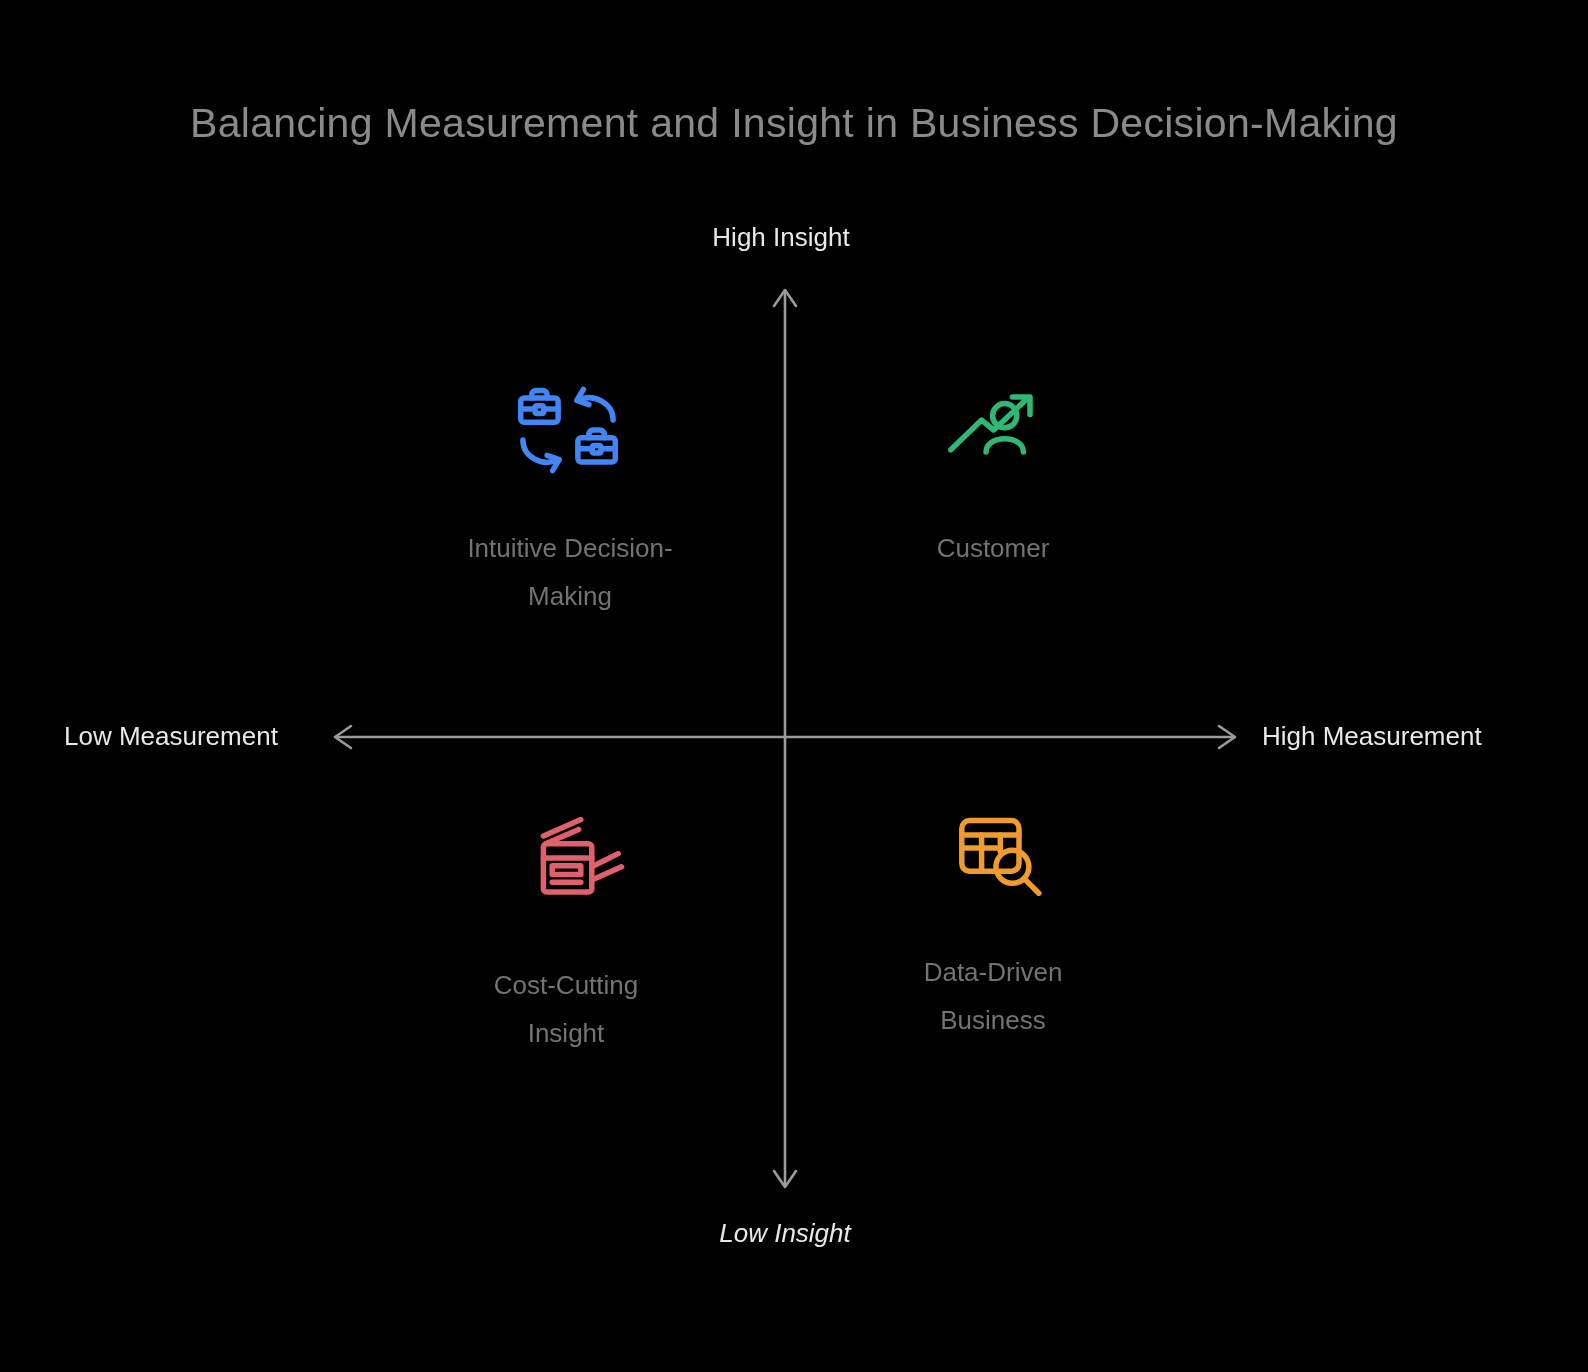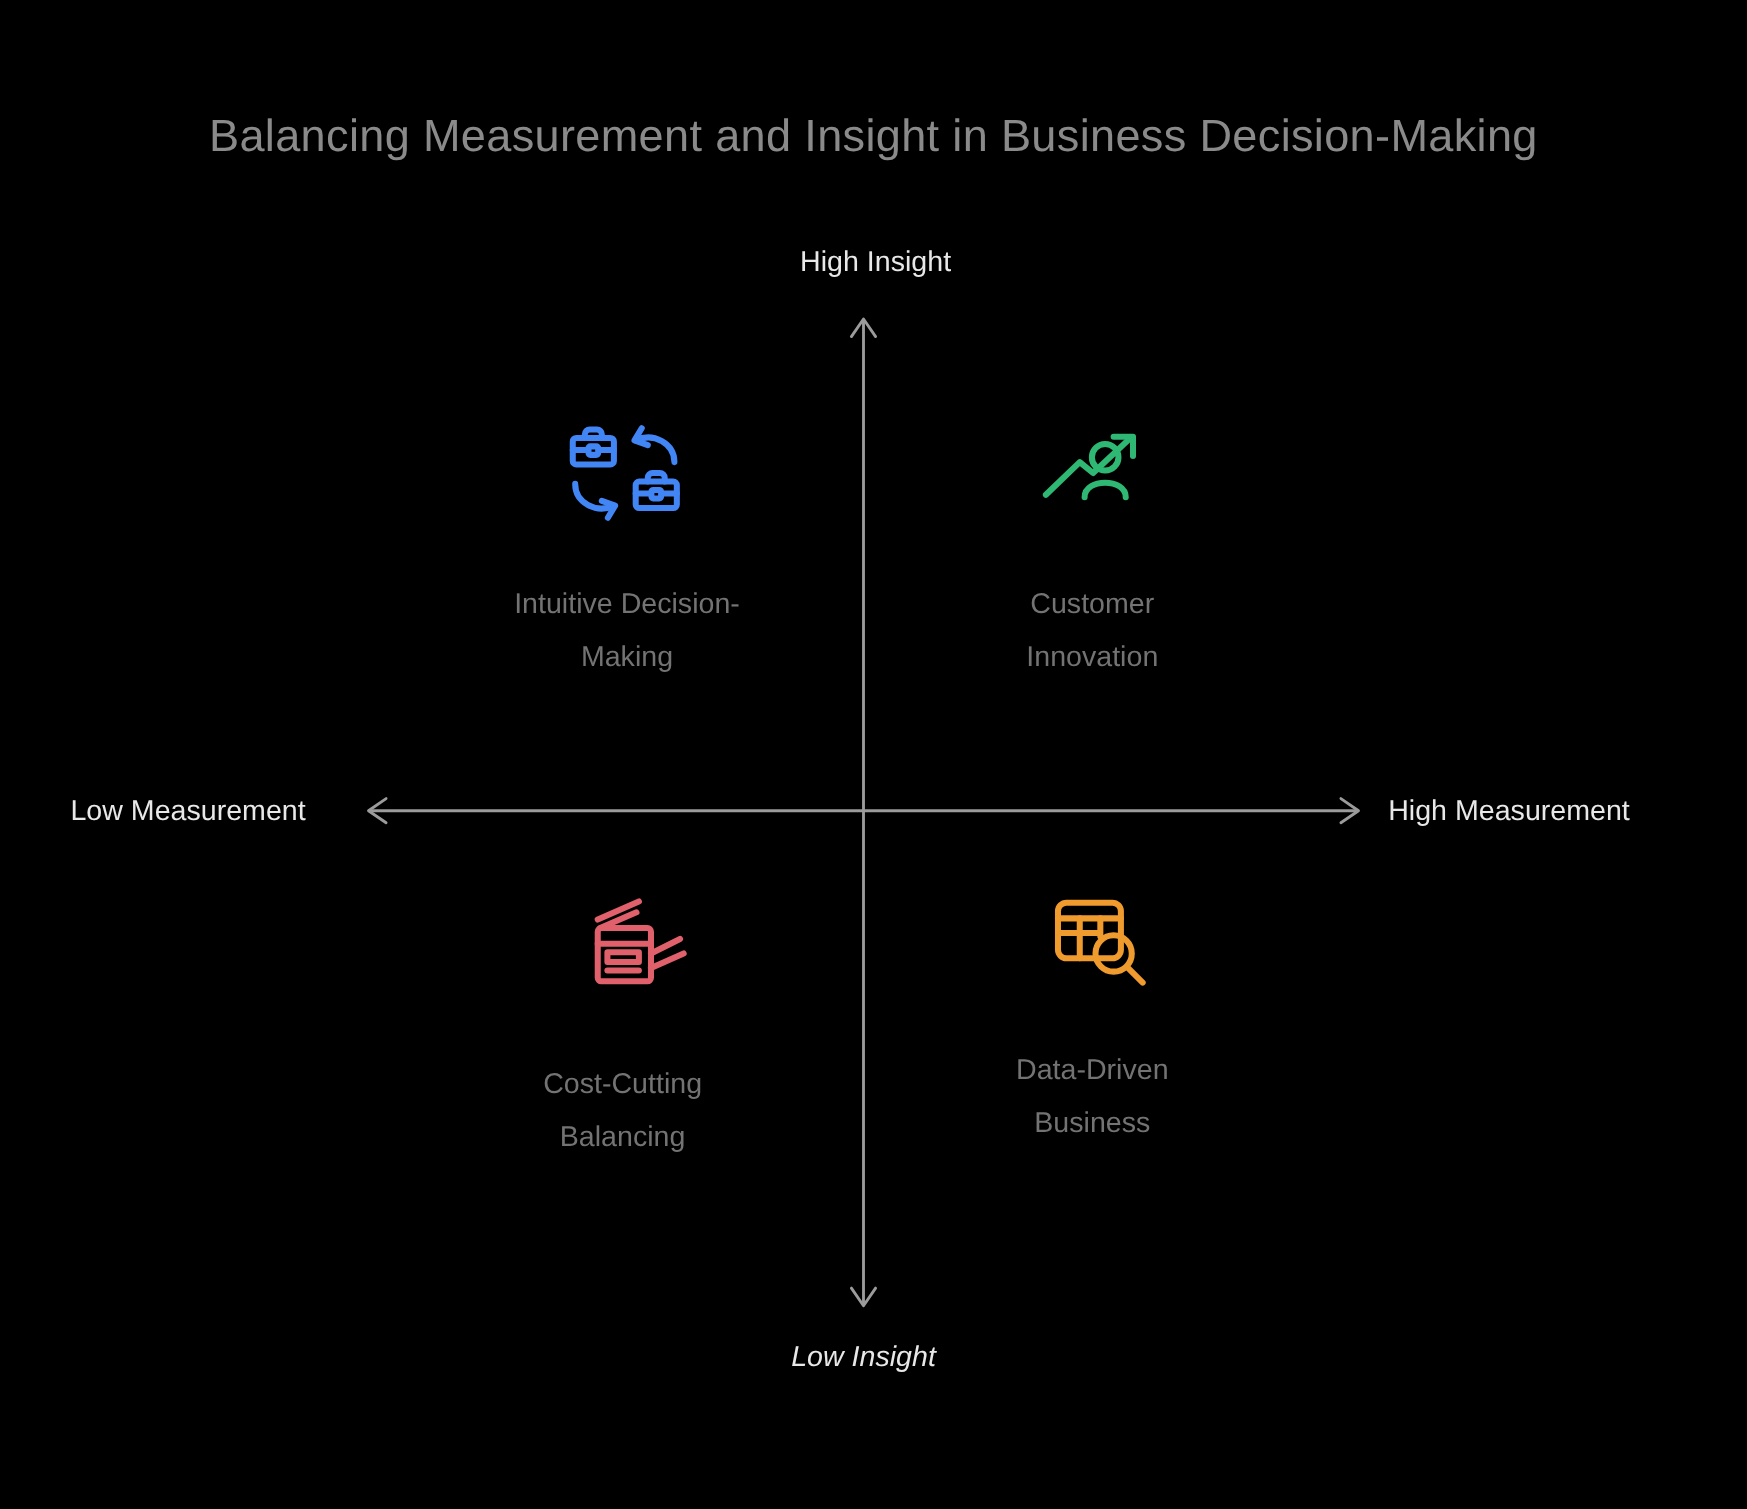--- a/index.html
+++ b/index.html
@@ -56,21 +56,21 @@
 
 <svg class="abs axes-svg" viewBox="0 0 1588 1372" xmlns="http://www.w3.org/2000/svg">
   <line x1="785" y1="293" x2="785" y2="1184"></line>
   <line x1="338" y1="737" x2="1232" y2="737"></line>
   <polyline points="774,306 785,290 796,306"></polyline>
   <polyline points="774,1171 785,1187 796,1171"></polyline>
   <polyline points="351,726 335,737 351,748"></polyline>
   <polyline points="1219,726 1235,737 1219,748"></polyline>
 </svg>
 
-<div class="abs axis-label center" style="left:596px; top:222px;">High Insight</div>
+<div class="abs axis-label center" style="left:581px; top:222px;">High Insight</div>
 <div class="abs axis-label center" style="left:585px; top:1218px;font-style:italic;">Low Insight</div>
 <div class="abs axis-label" style="left:64px; top:721px;">Low Measurement</div>
 <div class="abs axis-label" style="left:1262px; top:721px;">High Measurement</div>
 
 <svg class="abs quad-icon icon-blue" style="left:513px; top:375px;" viewBox="0 0 100 100" xmlns="http://www.w3.org/2000/svg">
   <g>
     <rect x="7" y="21" width="34" height="22" rx="3"></rect>
     <path d="M17 21 v-3 a4 4 0 0 1 4 -4 h6 a4 4 0 0 1 4 4 v3"></path>
     <path d="M7 31 h11 M30 31 h11"></path>
     <rect x="20" y="28" width="8" height="7" rx="1.5"></rect>
@@ -92,38 +92,37 @@
 <svg class="abs quad-icon icon-green" style="left:942px; top:375px;" viewBox="0 0 100 100" xmlns="http://www.w3.org/2000/svg">
   <g>
     <path d="M8 68 L36 41 L47 50 L78 21"></path>
     <polyline points="64,20 80,20 80,36"></polyline>
     <circle cx="57" cy="37" r="11"></circle>
     <path d="M40 70 C40 54 74 54 74 70"></path>
   </g>
 </svg>
 <div class="abs quad-label" style="left:768px; top:524px;">
   <span>Customer</span>
-  <span>Innovation</span>
 </div>
 
 <svg class="abs quad-icon icon-red" style="left:517px; top:803px;" viewBox="0 0 100 100" xmlns="http://www.w3.org/2000/svg">
   <g>
     <path d="M24 30 L58 15"></path>
     <path d="M26 37 L56 24"></path>
     <rect x="24" y="37" width="44" height="44" rx="3"></rect>
     <path d="M24 50 H68"></path>
     <rect x="32" y="57" width="26" height="8"></rect>
     <path d="M32 72 H58"></path>
     <path d="M68 58 L92 46"></path>
     <path d="M68 70 L95 58"></path>
   </g>
 </svg>
 <div class="abs quad-label" style="left:341px; top:948px;margin-top:13px;">
   <span>Cost-Cutting</span>
-  <span>Balancing</span>
+  <span>Insight</span>
 </div>
 
 <svg class="abs quad-icon icon-orange" style="left:942px; top:803px;" viewBox="0 0 100 100" xmlns="http://www.w3.org/2000/svg">
   <g>
     <rect x="18" y="16" width="52" height="46" rx="7"></rect>
     <path d="M18 29 H70"></path>
     <path d="M18 41 H52"></path>
     <path d="M36 29 V62 M53 29 V44"></path>
     <circle cx="64" cy="58" r="15"></circle>
     <path d="M75 69 L88 82"></path>

